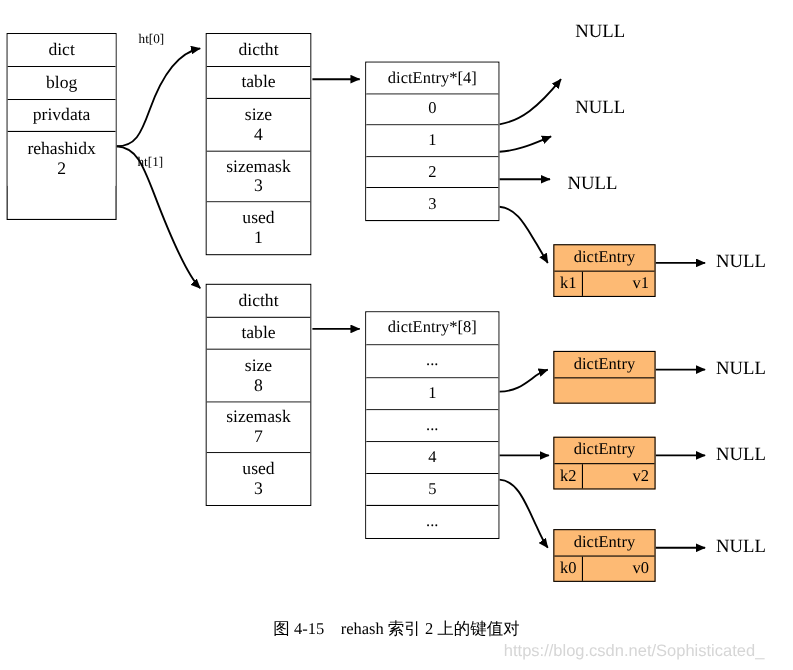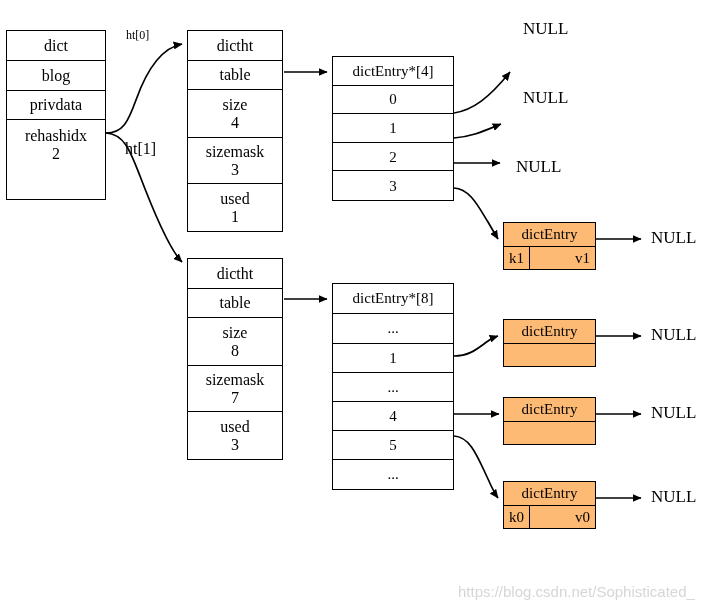--- a/index.html
+++ b/index.html
@@ -147,21 +147,21 @@
     <div class="cell" style="height:29px; font-size:16px;">
       <span class="v">privdata</span>
     </div>
     <div class="cell" style="height:49px; font-size:16px;">
       <span class="v">rehashidx</span>
       <span class="v">2</span>
     </div>
   </div>
 
   <div class="lbl" style="left:126px; top:28px; font-size:12px;">ht[0]</div>
-  <div class="lbl" style="left:125px; top:140px; font-size:16px;">ht[1]</div>
+  <div class="lbl" style="left:125px; top:140px; font-size:12px;">ht[1]</div>
 
   <div class="box" style="left:187px; top:30px; width:96px; height:202px;">
     <div class="cell" style="height:30px; font-size:16px;">
       <span class="v">dictht</span>
     </div>
     <div class="cell" style="height:30px; font-size:16px;">
       <span class="v">table</span>
     </div>
     <div class="cell" style="height:48px; font-size:16px;">
       <span class="v">size</span>
@@ -253,28 +253,33 @@
   </div>
   <div class="lbl" style="left:651px; top:228px; font-size:17px;">NULL</div>
 
   <div class="entry" style="left:503px; top:319px; width:93px; height:48px;">
     <div class="head">dictEntry</div>
   </div>
   <div class="lbl" style="left:651px; top:325px; font-size:17px;">NULL</div>
 
   <div class="entry" style="left:503px; top:397px; width:93px; height:48px;">
     <div class="head">dictEntry</div>
+    <div class="kv">
+      <div>k2</div>
+      <div>v2</div>
+    </div>
   </div>
   <div class="lbl" style="left:651px; top:403px; font-size:17px;">NULL</div>
 
   <div class="entry" style="left:503px; top:481px; width:93px; height:48px;">
     <div class="head">dictEntry</div>
     <div class="kv">
       <div>k0</div>
       <div>v0</div>
     </div>
   </div>
   <div class="lbl" style="left:651px; top:487px; font-size:17px;">NULL</div>
 
+  <div class="caption" style="left:0; top:562px;">图 4-15　rehash 索引 2 上的键值对</div>
 
   <div class="watermark" style="left:458px; top:583px;">https://blog.csdn.net/Sophisticated_</div>
 
 </div>
 
 </body></html>

